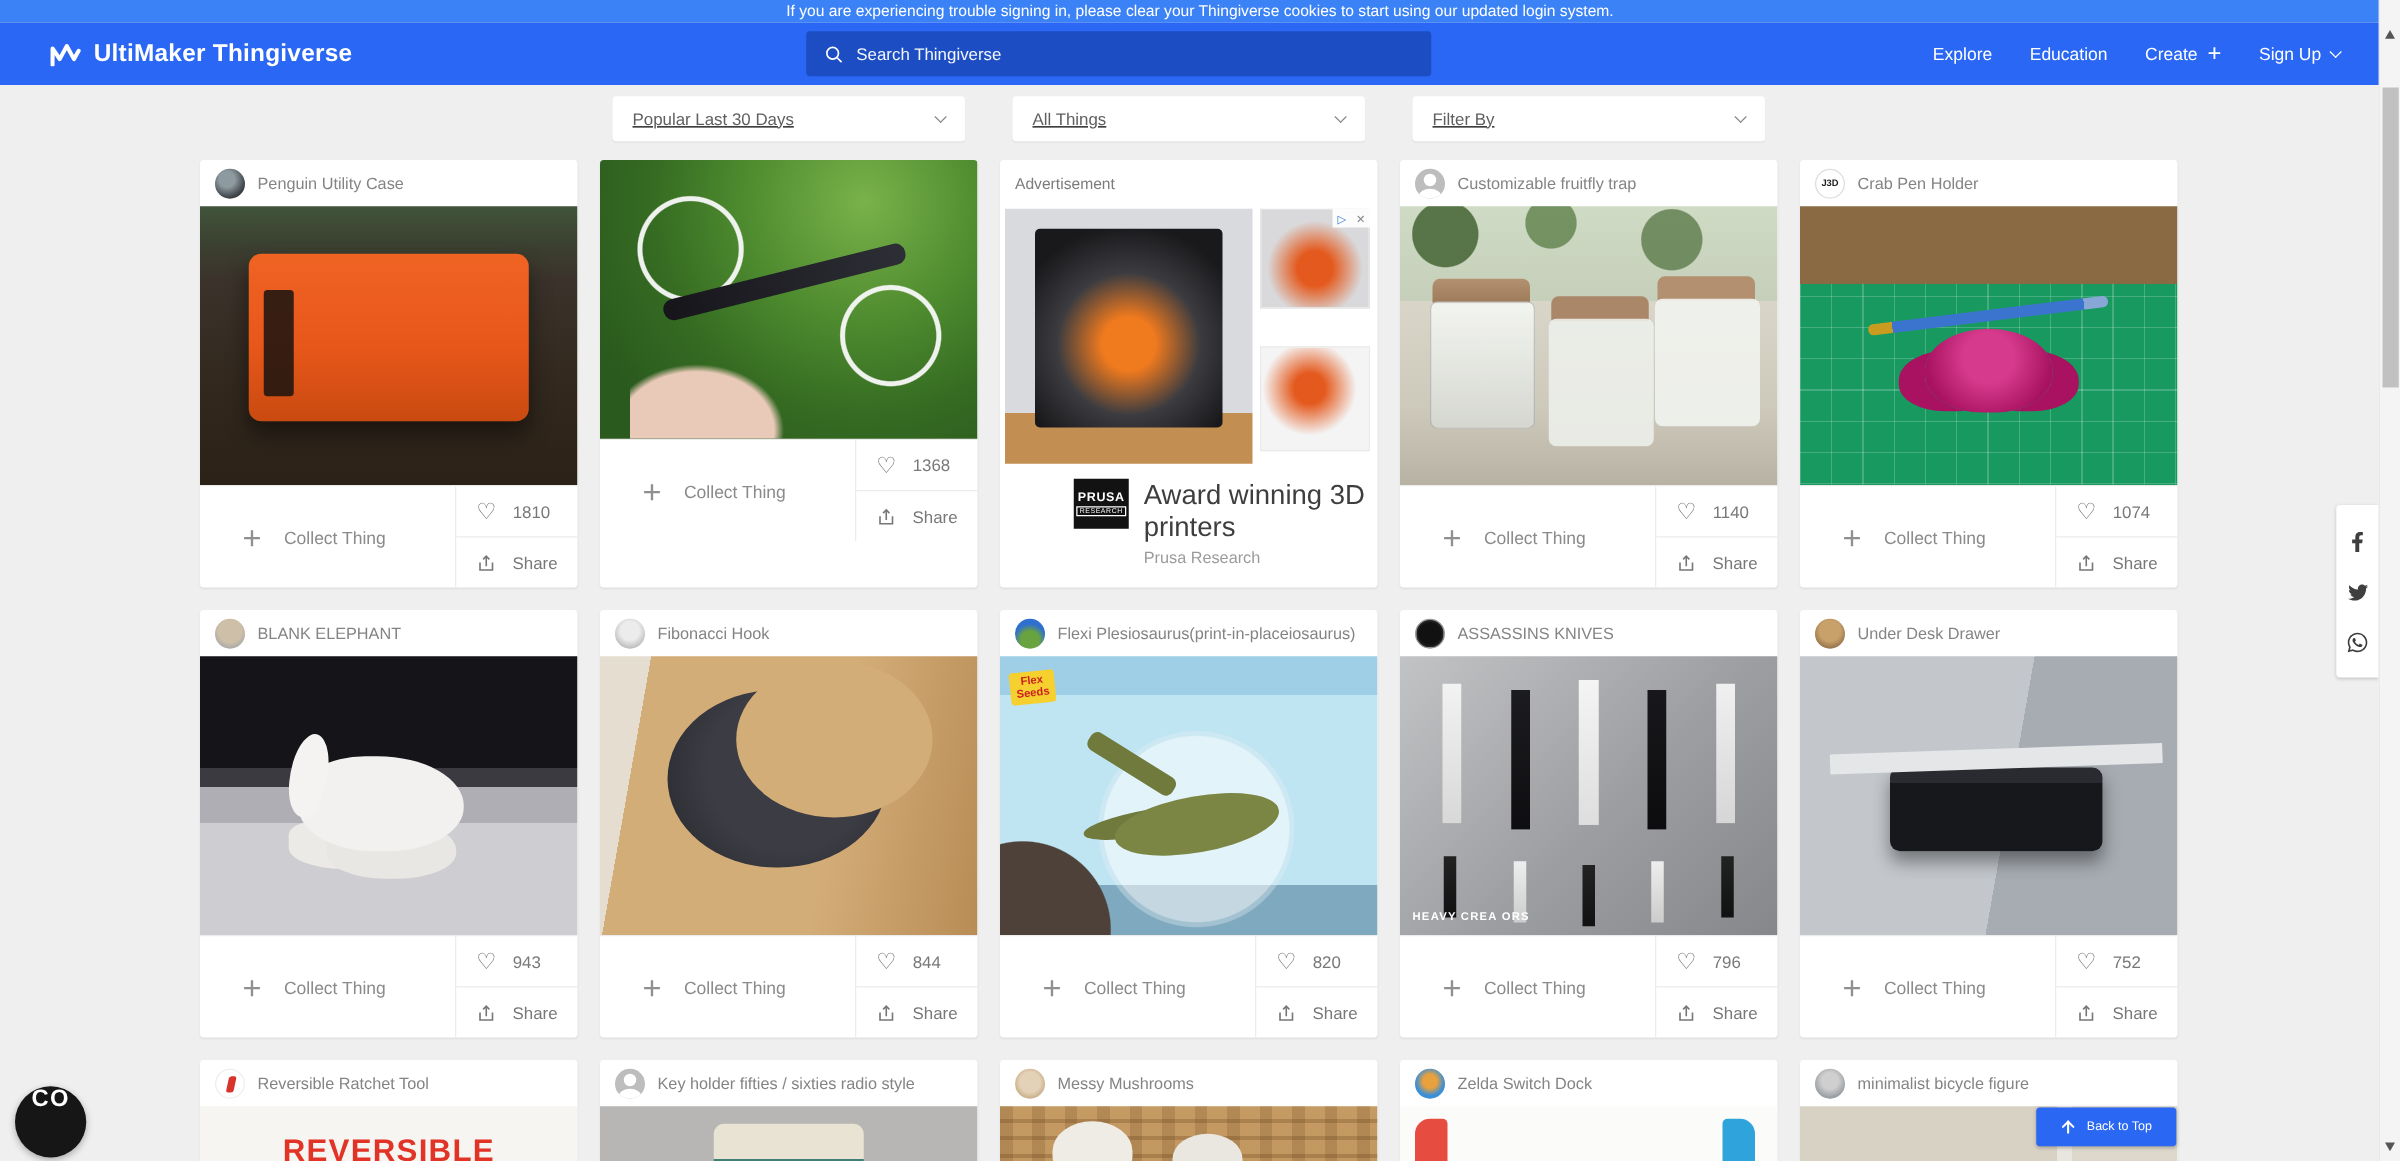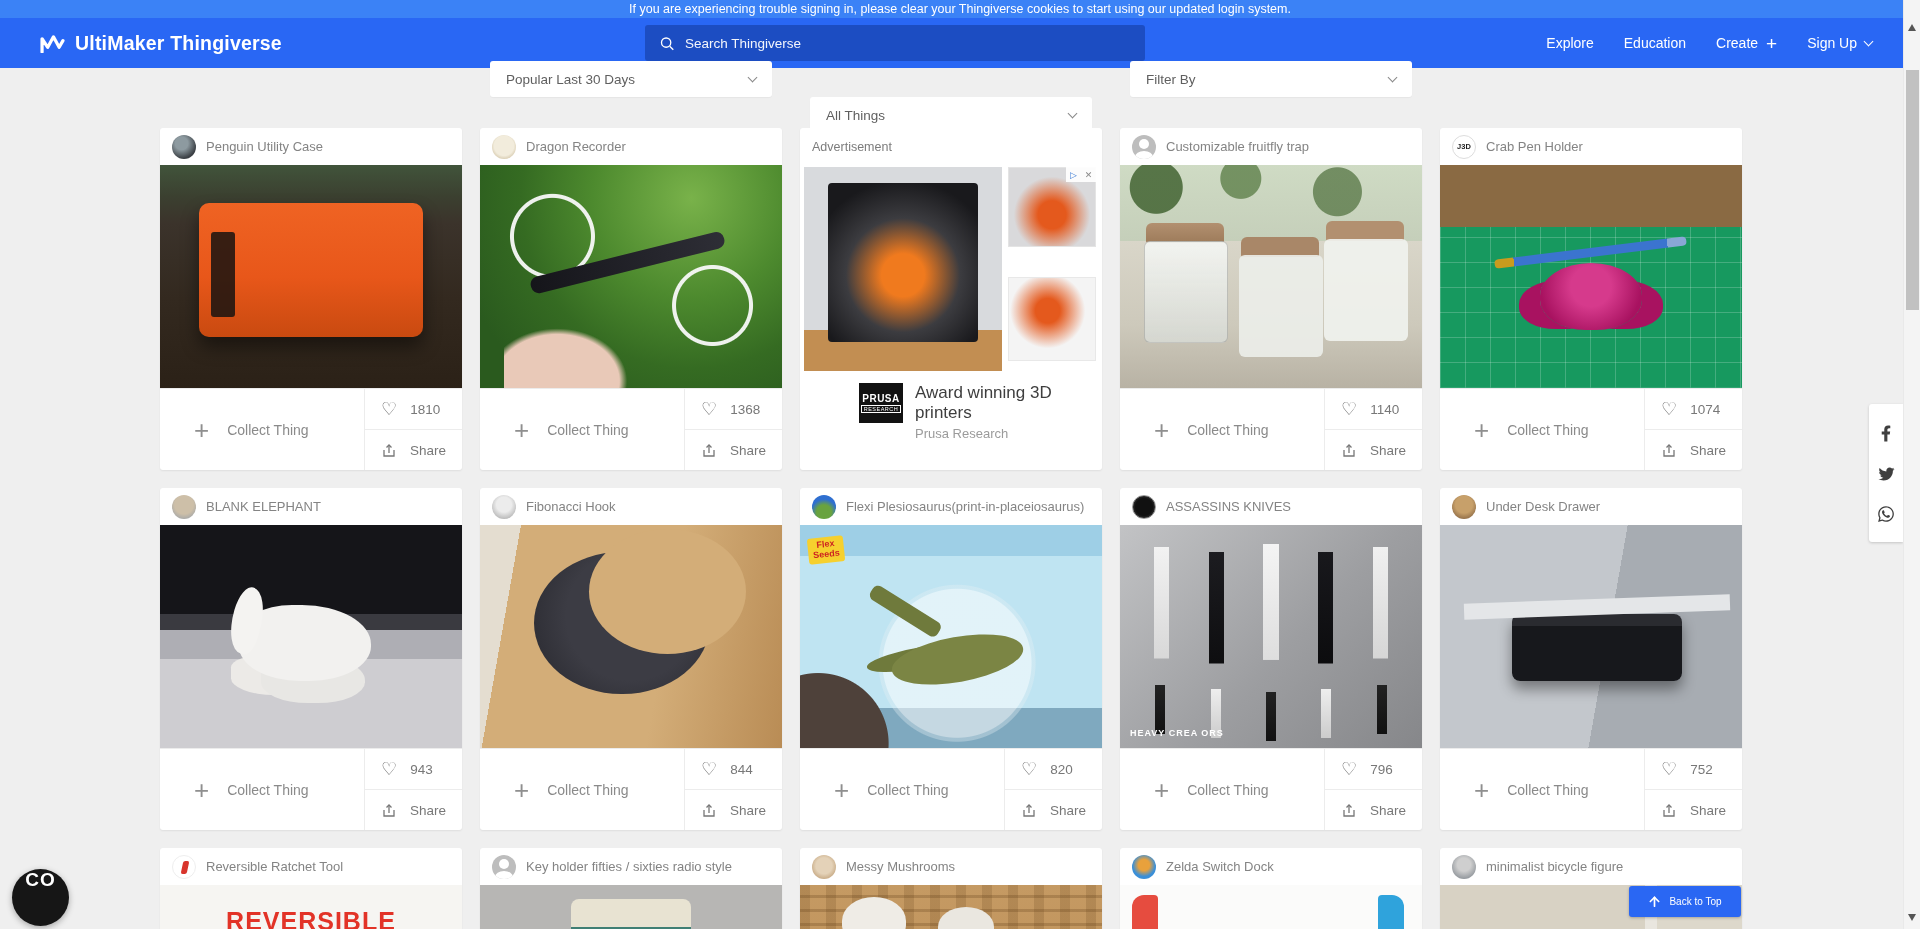--- a/index.html
+++ b/index.html
@@ -14,21 +14,21 @@
   .brand { position:absolute; left:40px; top:0; height:50px; display:flex; align-items:center; gap:10px; color:#fff; font-size:19.5px; font-weight:600; letter-spacing:.2px; cursor:pointer; }
   .nav-search { position:absolute; left:645px; top:7px; width:500px; height:36px; background:#1c4dc2; border-radius:3px; display:flex; align-items:center; padding:0 14px; gap:10px; }
   .nav-search input { background:transparent; border:none; outline:none; color:#fff; font-size:13.5px; width:100%; font-family:inherit; }
   .nav-search input::placeholder { color:#fff; opacity:.95; }
   .nav-links { position:absolute; right:48px; top:0; height:50px; display:flex; align-items:center; gap:30px; color:#fff; font-size:14px; }
   .nav-link { display:flex; align-items:center; gap:8px; cursor:pointer; white-space:nowrap; }
   .plus-glyph { font-size:19px; font-weight:300; line-height:1; }
   .chev-w { width:7px; height:7px; border-right:1.6px solid #fff; border-bottom:1.6px solid #fff; transform:rotate(45deg); margin-top:-3px; }
 
   
-  .filters { position:absolute; top:61px; left:160px; width:1582px; display:grid; grid-template-columns:repeat(5,302px); column-gap:18px; }
+  .filters { position:absolute; top:77px; left:160px; width:1582px; display:grid; grid-template-columns:repeat(5,302px); column-gap:18px;text-decoration:underline; }
   .dropdown { height:36px; background:#fff; border-radius:3px; display:flex; align-items:center; justify-content:space-between; padding:0 16px; font-size:13.5px; color:#5f5f5f; margin:0 10px; cursor:pointer; box-shadow:0 1px 1px rgba(0,0,0,.04); }
   .dd1{grid-column:2;} .dd2{grid-column:3;} .dd3{grid-column:4;}
   .chev { width:7px; height:7px; border-right:1.5px solid #888; border-bottom:1.5px solid #888; transform:rotate(45deg); margin-top:-3px; }
 
   
   .grid { position:absolute; top:128px; left:160px; display:grid; grid-template-columns:repeat(5,302px); gap:18px; }
   .card { background:#fff; border-radius:3px; box-shadow:0 1px 2px rgba(0,0,0,.07); height:342px; overflow:hidden; }
   .card-head { height:37px; display:flex; align-items:center; gap:10px; padding:0 12px; }
   .avatar { width:24px; height:24px; border-radius:50%; flex:none; position:relative; overflow:hidden; cursor:pointer; }
   .card-title { font-size:13px; color:#848484; white-space:nowrap; overflow:hidden; text-overflow:ellipsis; cursor:pointer; }
@@ -143,21 +143,21 @@
   .ad-side-top{position:absolute;right:2px;top:2px;width:88px;height:80px;background:radial-gradient(circle at 50% 60%, #e4591d 0 22%, #d9d9db 60%);border:1px solid #e4e4e4;}
   .ad-side-bottom{position:absolute;right:2px;top:112px;width:88px;height:84px;background:radial-gradient(circle at 45% 40%, #e4591d 0 18%, #f4f4f4 55%),radial-gradient(circle at 70% 75%, #2b2b2b 0 14%, rgba(0,0,0,0) 15%);border:1px solid #e8e8e8;}
   .ad-badges{position:absolute;right:2px;top:2px;display:flex;background:rgba(255,255,255,.9);}
   .ad-badges span{width:15px;height:15px;display:flex;align-items:center;justify-content:center;font-size:9px;cursor:pointer;}
   .adchoices{color:#3a7bd5;}
   .ad-x{color:#8a8a8a;}
   .ad-footer{display:flex;gap:12px;padding:10px 10px 0 18px;align-items:flex-start;margin-left:41px;}
   .prusa-logo{width:44px;height:40px;background:#121212;color:#fff;display:flex;flex-direction:column;align-items:center;justify-content:center;flex:none;cursor:pointer;}
   .prusa-logo .l1{font-size:10px;font-weight:700;letter-spacing:.5px;}
   .prusa-logo .l2{font-size:5.5px;border:1px solid #fff;padding:0 2px;margin-top:1px;letter-spacing:.5px;}
-  .ad-headline{font-size:17px;color:#3e3e3e;cursor:pointer;}
+  .ad-headline{font-size:22px;color:#3e3e3e;cursor:pointer;}
   .ad-sub{font-size:13px;color:#9b9b9b;margin-top:3px;}
 
   
   .social{position:absolute;right:17px;top:404px;width:34px;height:138px;background:#fff;border-radius:3px 0 0 3px;box-shadow:0 1px 3px rgba(0,0,0,.18);display:flex;flex-direction:column;align-items:center;justify-content:space-around;padding:8px 0;}
   .social svg{display:block;cursor:pointer;}
 
   .scrollbar{position:absolute;right:0;top:0;width:17px;height:929px;background:#f4f4f4;border-left:1px solid #e9e9e9;}
   .sb-up{position:absolute;top:24px;left:4px;width:0;height:0;border-left:4.5px solid transparent;border-right:4.5px solid transparent;border-bottom:7px solid #555;cursor:pointer;}
   .sb-thumb{position:absolute;top:70px;left:2px;width:13px;height:240px;background:#c1c1c1;cursor:pointer;}
   .sb-down{position:absolute;bottom:8px;left:4px;width:0;height:0;border-left:4.5px solid transparent;border-right:4.5px solid transparent;border-top:7px solid #555;cursor:pointer;}
@@ -202,28 +202,28 @@
         <span class="chev-w"></span>
       </div>
   </div>
 </div>
 
 <div class="filters">
   <div class="dropdown dd1">
       <span>Popular Last 30 Days</span>
       <span class="chev"></span>
     </div>
+  <div class="dropdown dd2">
+      <span>All Things</span>
+      <span class="chev"></span>
+    </div>
   <div class="dropdown dd3">
       <span>Filter By</span>
       <span class="chev"></span>
     </div>
-  <div class="dropdown dd2">
-      <span>All Things</span>
-      <span class="chev"></span>
-    </div>
 </div>
 
 <div class="grid">
 
   <article class="card">
     <div class="card-head">
       <span class="avatar av0"></span>
       <span class="card-title">Penguin Utility Case</span>
     </div>
     <div class="thumb t0"></div>
@@ -243,24 +243,20 @@
               <path d="M8 3 V11"></path>
               <path d="M3 8 V14 H13 V8"></path>
             </svg>
             <span>Share</span>
           </button>
       </div>
     </div>
   </article>
 
   <article class="card">
-    <div class="card-head">
-      <span class="avatar av1"></span>
-      <span class="card-title">Dragon Recorder</span>
-    </div>
     <div class="thumb t1"></div>
     <div class="card-actions">
       <button class="collect">
           <span class="plus">+</span>
           <span>Collect Thing</span>
         </button>
       <div class="right-col">
         <button class="like">
             <span class="heart">♡</span>
             <span>1368</span>

